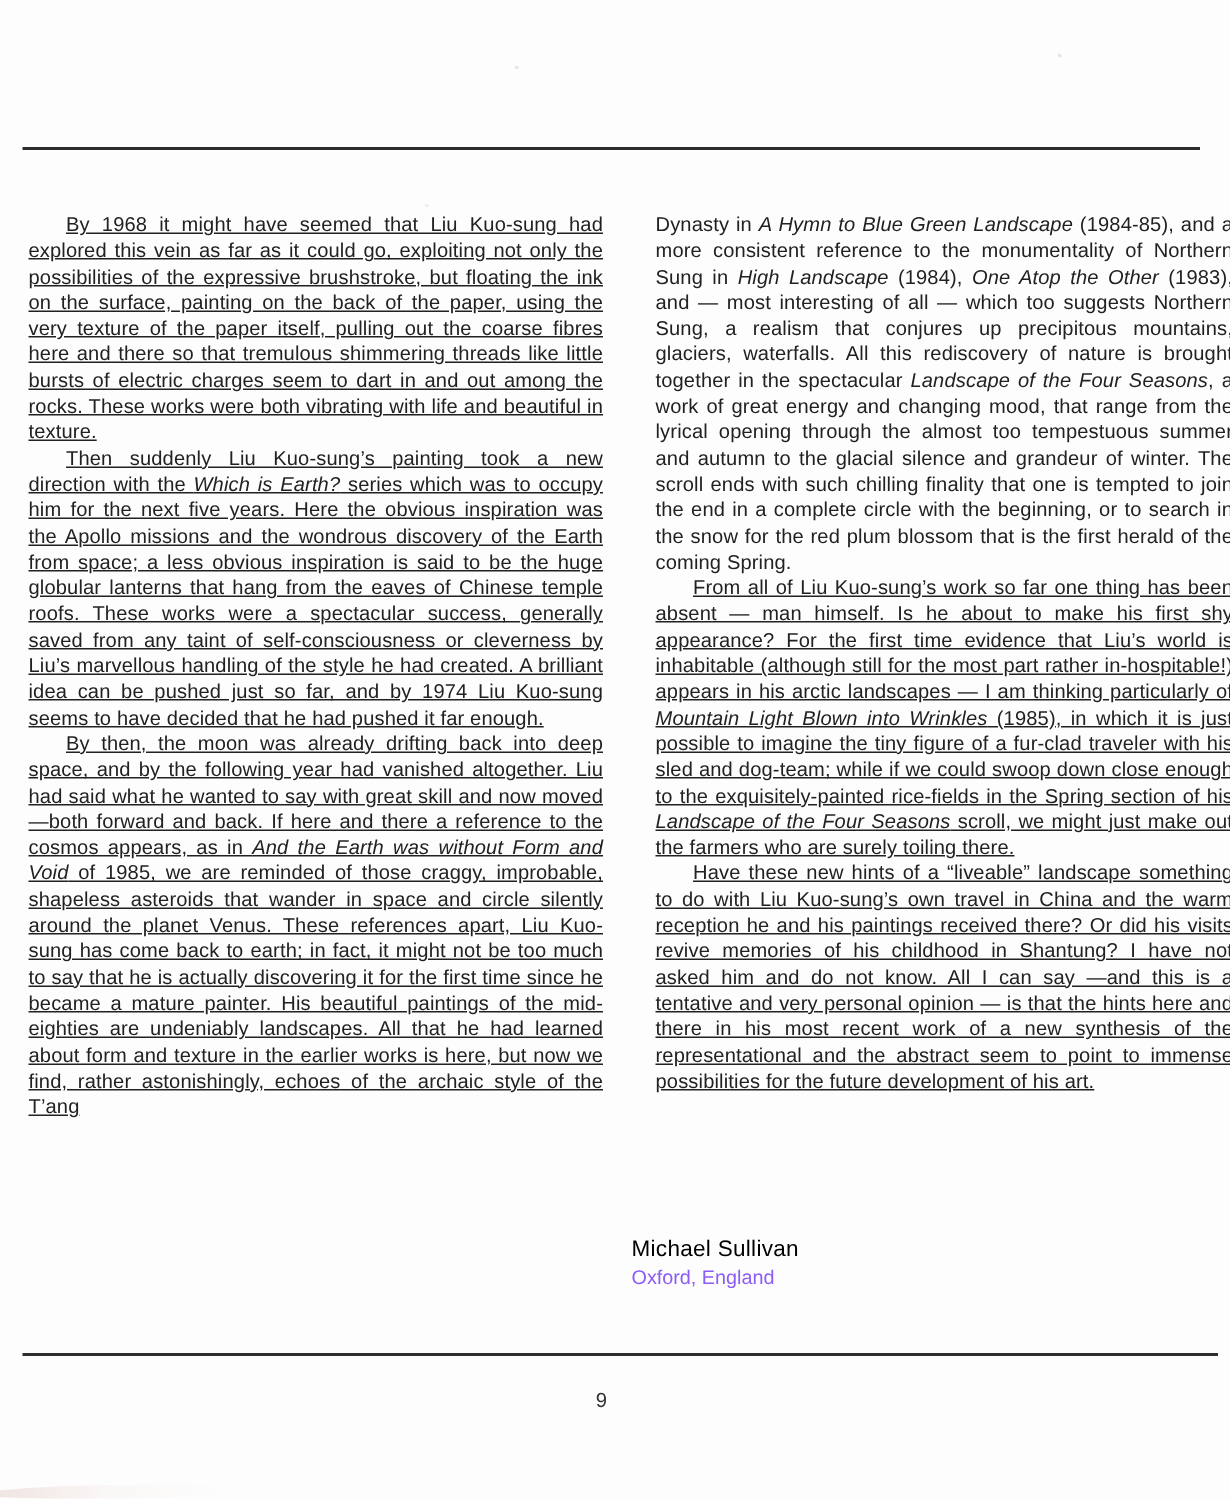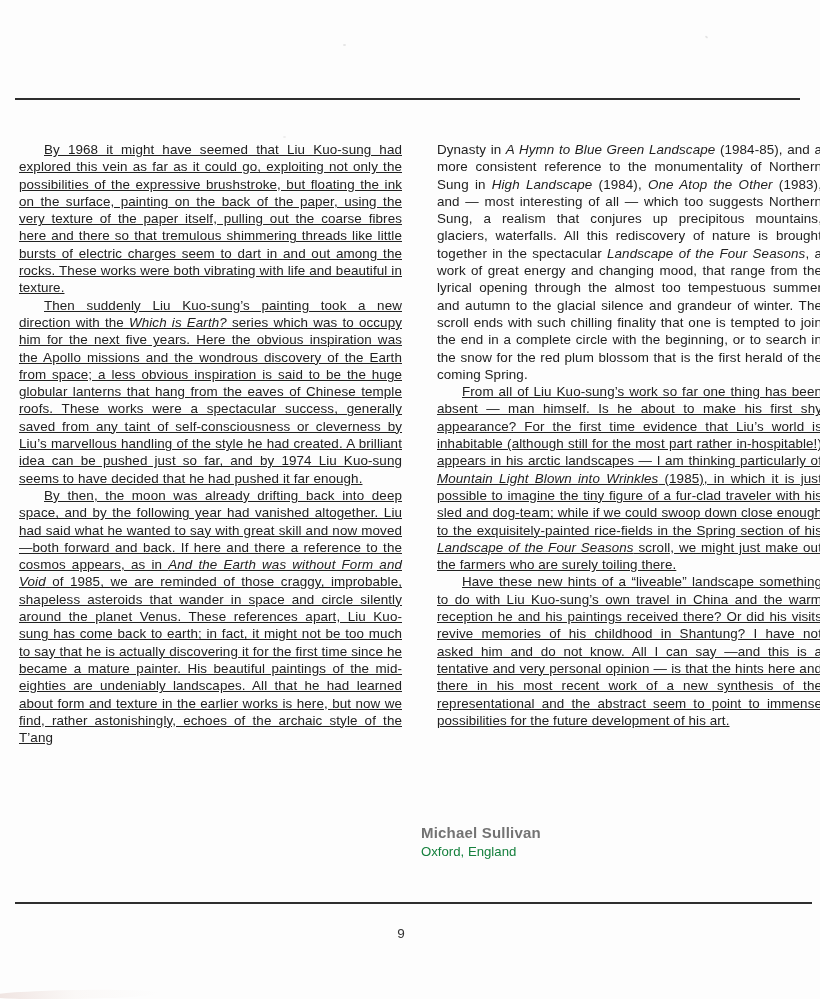--- a/index.html
+++ b/index.html
@@ -37,29 +37,29 @@
     color: #212121;
   }
   .col p.indent { text-indent: 25px; text-decoration: underline; }
   .it { font-style: italic; }
   .signature {
     position: absolute;
     left: 421px; top: 824px;
   }
   .signature .sig-name {
     font-size: 15px;
-    font-weight: bold;
+    font-weight: normal;
     letter-spacing: 0.2px;
     margin: 0;
-    color: #737373;
+    color: #000000;
   }
   .signature .sig-loc {
     font-size: 13.2px;
     margin: 3px 0 0 0;
-    color: #15803d;
+    color: #8b5cf6;
   }
   .page-number {
     position: absolute;
     left: 0; top: 926px;
     width: 802px;
     text-align: center;
     font-size: 13.5px;
     color: #333;
   }
   .scan-smudge {

